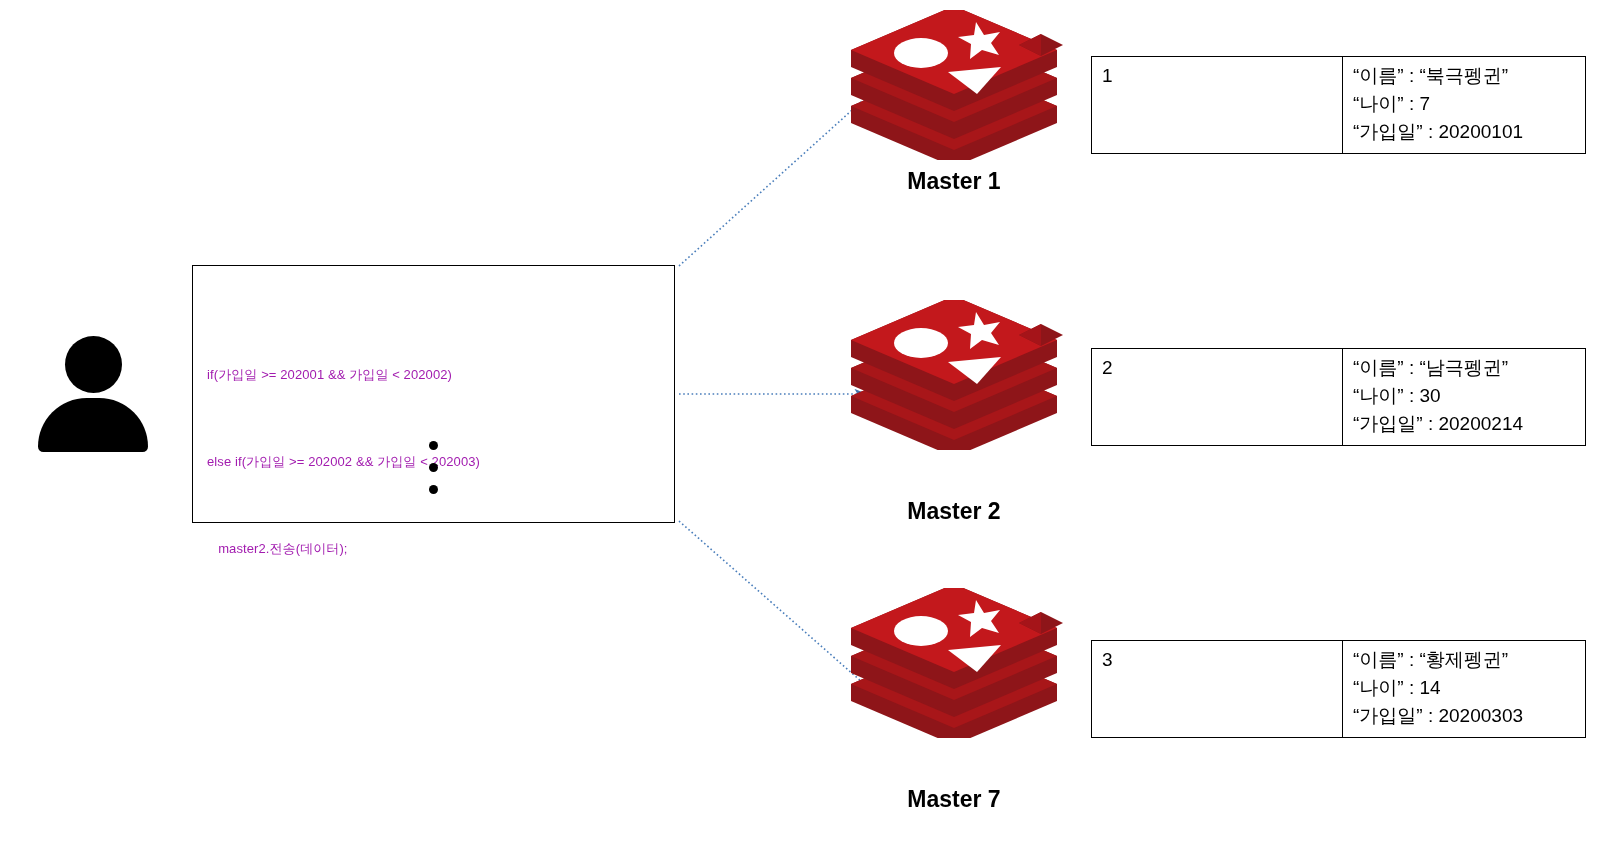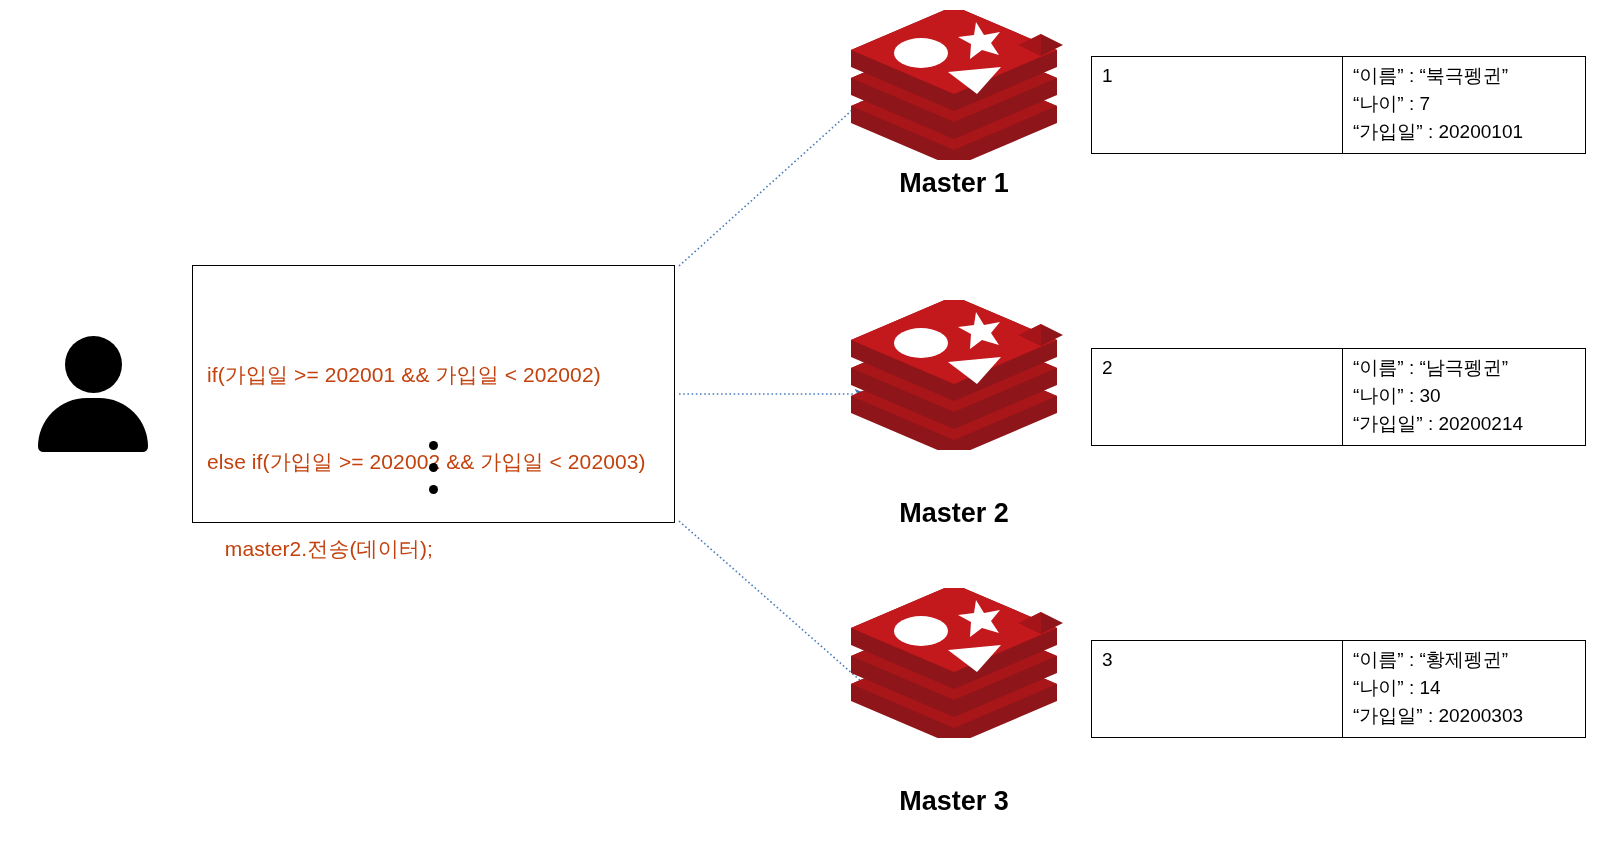--- a/index.html
+++ b/index.html
@@ -55,24 +55,24 @@
     height: 258px;
     border: 1.6px solid #000000;
     background: #ffffff;
     box-sizing: border-box;
   }
   .code-lines {
     position: absolute;
     left: 14px;
     top: 36px;
     width: 460px;
-    font-size: 21px;
+    font-size: 13px;
     line-height: 29px;
     white-space: pre;
-    color: #c2410c;
+    color: #a21caf;
     letter-spacing: 0.1px;
   }
   .code-lines .ln { display: block; }
   .vdots {
     position: absolute;
     left: 0;
     right: 0;
     top: 175px;
     text-align: center;
     line-height: 20px;
@@ -92,21 +92,21 @@
     position: absolute;
     width: 226px;
     height: 190px;
   }
   .redis-node svg { display: block; width: 226px; height: 150px; }
   .node-label {
     position: absolute;
     left: 0;
     width: 226px;
     text-align: center;
-    font-size: 27px;
+    font-size: 23px;
     font-weight: bold;
     color: #000000;
   }
 
   
   .kv-table {
     position: absolute;
     border-collapse: collapse;
     background: #ffffff;
     table-layout: fixed;
@@ -211,21 +211,21 @@
       <path d="M10 68 L113 24 L216 68 L216 85 L113 129 L10 85 Z" fill="#8E1519"></path>
       <path d="M10 68 L113 24 L216 68 L113 112 Z" fill="#A81619"></path>
       <path d="M10 40 L113 -4 L216 40 L216 57 L113 101 L10 57 Z" fill="#8E1519"></path>
       <path d="M10 40 L113 -4 L216 40 L113 84 Z" fill="#C3181C"></path>
       <ellipse cx="80" cy="43" rx="27" ry="15" fill="#ffffff"></ellipse>
       <path d="M135 12 L143 25 L159 22 L150 33 L158 45 L141 40 L129 49 L130 34 L117 27 L133 25 Z" fill="#ffffff"></path>
       <path d="M178 35 L200 24 L222 35 L200 46 Z" fill="#8E1519"></path>
       <path d="M178 35 L200 46 L200 24 Z" fill="#A51419"></path>
       <path d="M107 62 L160 57 L136 84 Z" fill="#ffffff"></path>
     </svg>
-    <div class="node-label" style="top:198px;">Master 3</div>
+    <div class="node-label" style="top:198px;">Master 7</div>
   </div>
 
   <table class="kv-table" style="left:1091px; top:56px;">
     <tbody>
         <tr>
       <td class="key-col">1</td>
       <td class="val-col">“이름” : “북극펭귄”
 “나이” : 7
 “가입일” : 20200101</td>
     </tr>

